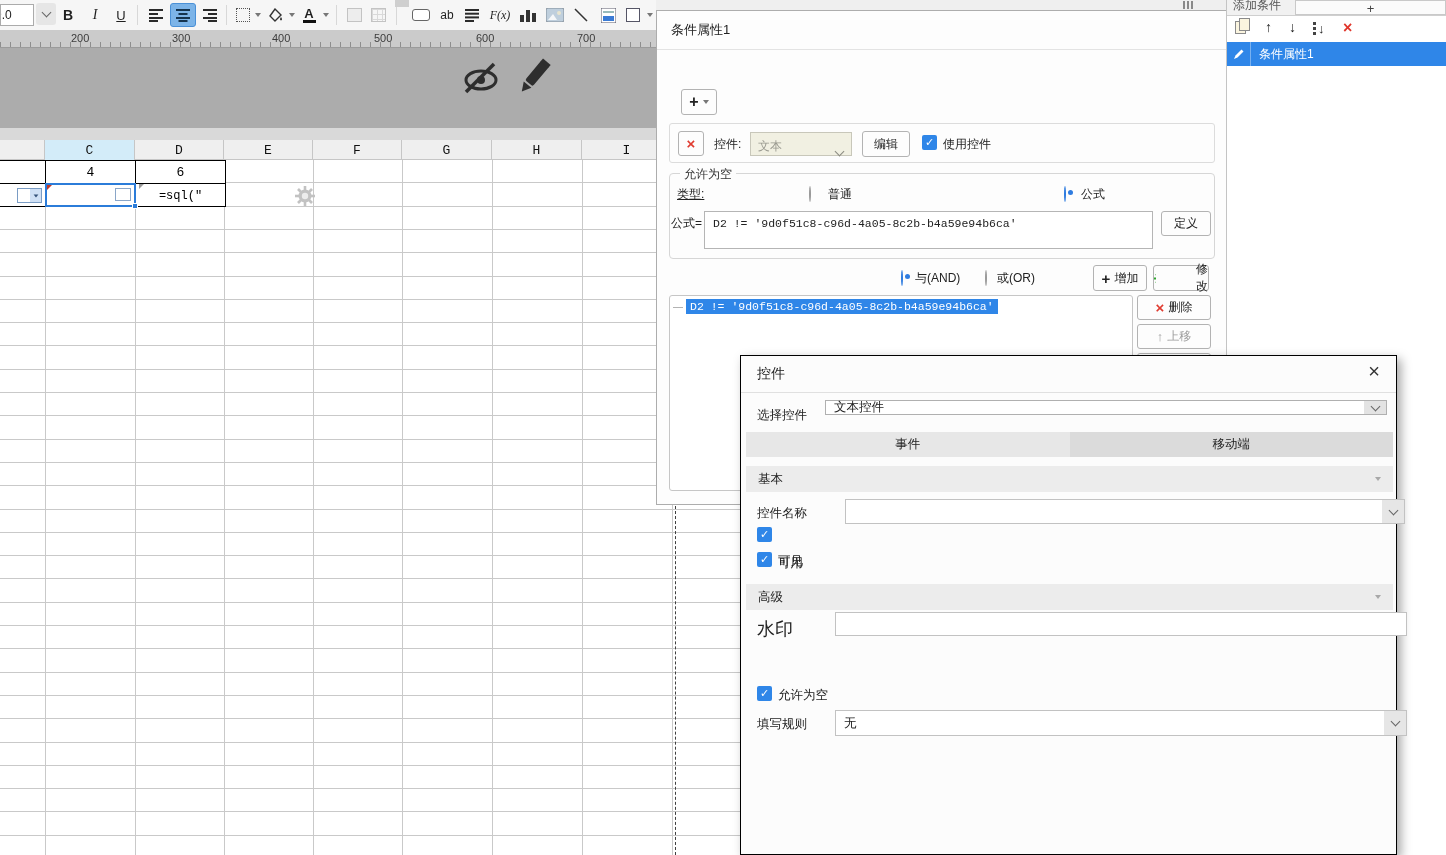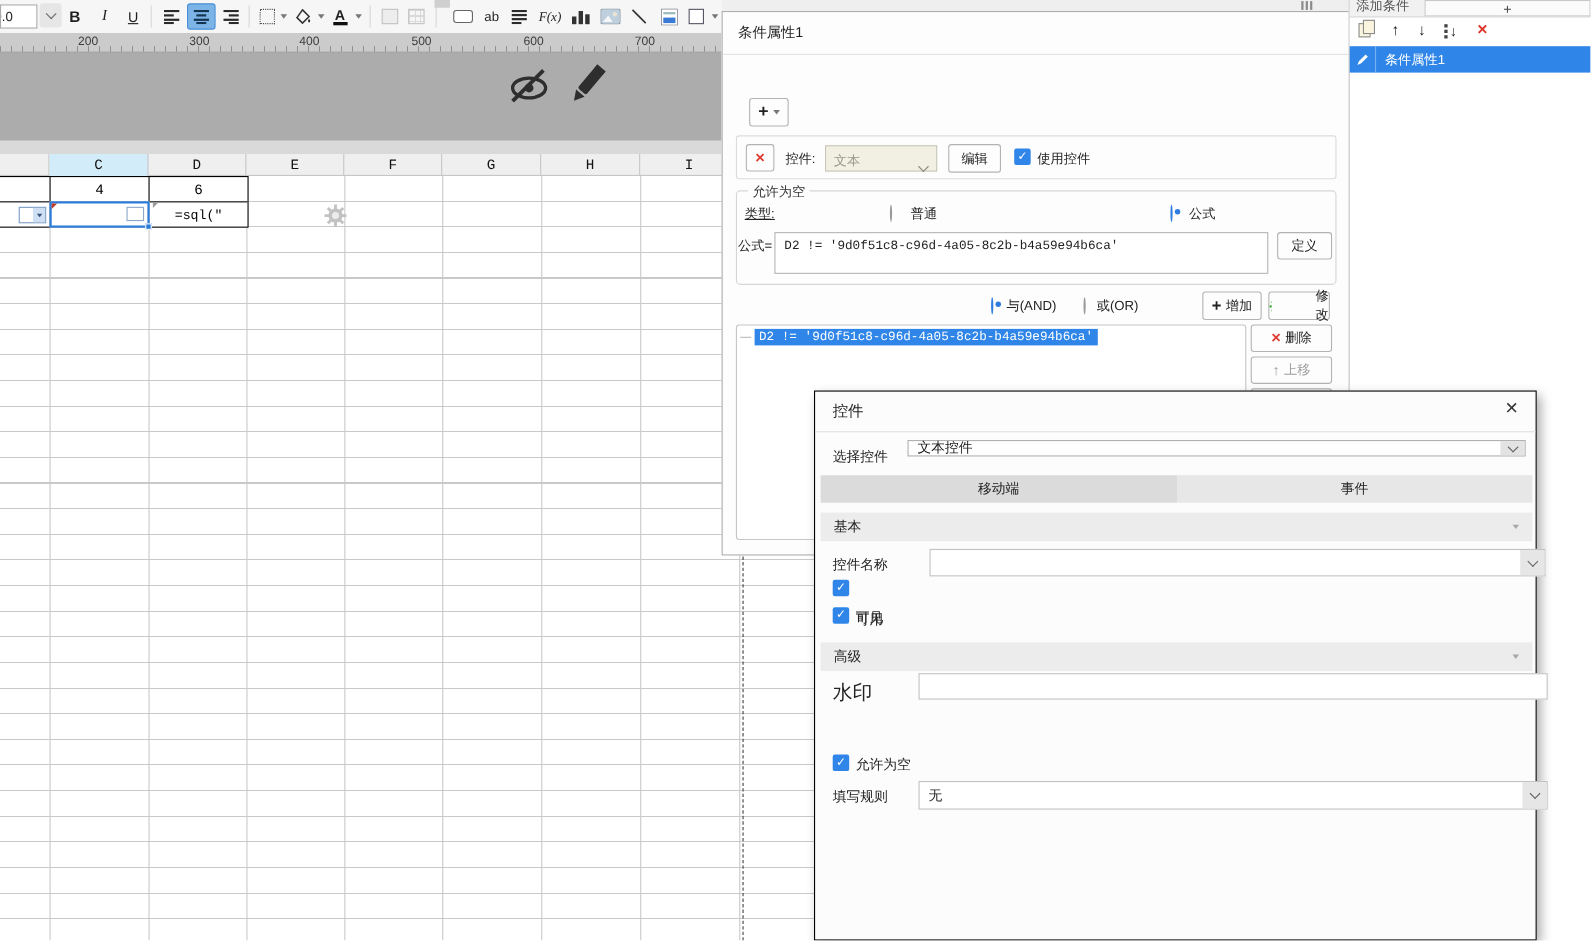--- a/index.html
+++ b/index.html
@@ -426,22 +426,22 @@
 
   <span class="abs" style="left:16px;top:51px;font-size:12.5px;">选择控件</span>
   <div class="combo" style="left:84px;top:44px;width:562px;height:15px;border-color:#b0b0b0;">
     <span class="txt">文本控件</span>
     <span class="dd" style="background:#e3e3e3;">
         <span class="chev"></span>
       </span>
   </div>
 
   <div class="abs" style="left:5px;top:76px;width:647px;height:25px;display:flex;">
+    <div style="flex:1;background:#e7e7e7;display:flex;align-items:center;justify-content:center;font-size:12.5px;">事件</div>
     <div style="flex:1;background:#dbdbdb;display:flex;align-items:center;justify-content:center;font-size:12.5px;">移动端</div>
-    <div style="flex:1;background:#e7e7e7;display:flex;align-items:center;justify-content:center;font-size:12.5px;">事件</div>
   </div>
 
   <div class="sec-bar" style="top:110px;">
     <span>基本</span>
       <span class="tri-sm" style="border-top-color:#a8a8a8;"></span>
   </div>
   <span class="abs" style="left:16px;top:149px;font-size:12.5px;">控件名称</span>
   <div class="combo" style="left:104px;top:143px;width:560px;height:25px;">
     <span class="txt"></span>
       <span class="dd">

